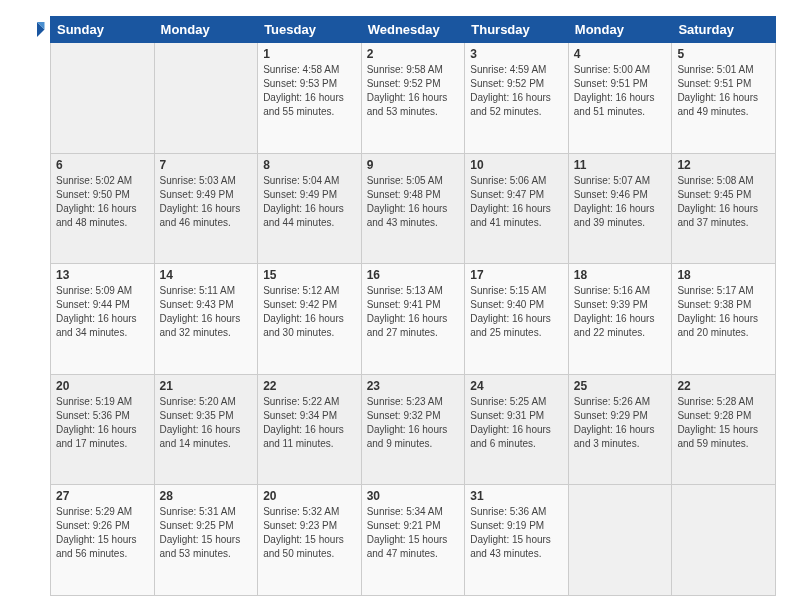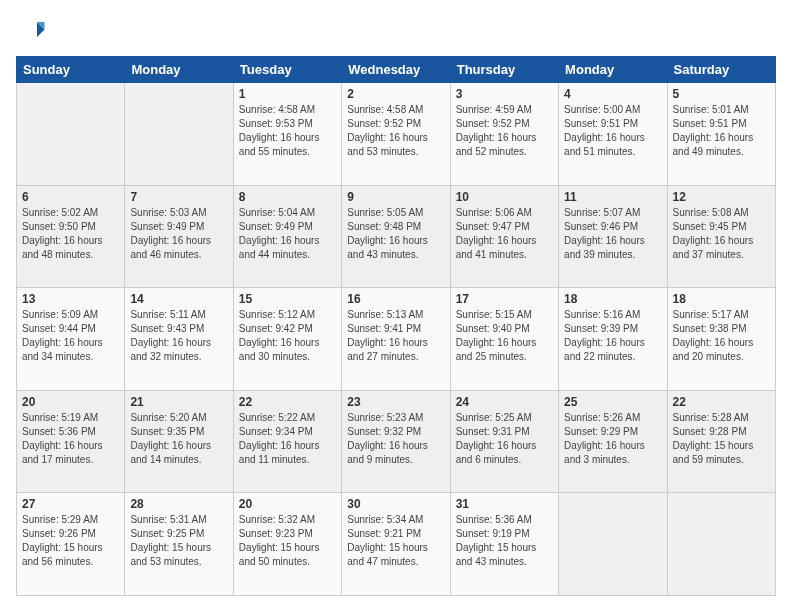--- a/index.html
+++ b/index.html
@@ -8,21 +8,21 @@
       background: #fff;
       width: 792px;
       height: 612px;
       overflow: hidden;
     }
     .page {
       width: 792px;
       height: 612px;
       padding: 16px;
       display: flex;
-      flex-direction: column;
+      flex-direction: row;
     }
     .header {
       display: flex;
       justify-content: space-between;
       align-items: flex-start;
       margin-bottom: 10px;
     }
     .logo {
       display: flex;
       align-items: center;
@@ -136,21 +136,21 @@
           <td class="empty-cell"></td>
           <td>
             <span class="day-number">1</span>
             <div class="day-detail">Sunrise: 4:58 AM
 Sunset: 9:53 PM
 Daylight: 16 hours
 and 55 minutes.</div>
           </td>
           <td>
             <span class="day-number">2</span>
-            <div class="day-detail">Sunrise: 4:58 AM
+            <div class="day-detail">Sunrise: 9:58 AM
 Sunset: 9:52 PM
 Daylight: 16 hours
 and 53 minutes.</div>
           </td>
           <td>
             <span class="day-number">3</span>
             <div class="day-detail">Sunrise: 4:59 AM
 Sunset: 9:52 PM
 Daylight: 16 hours
 and 52 minutes.</div>

